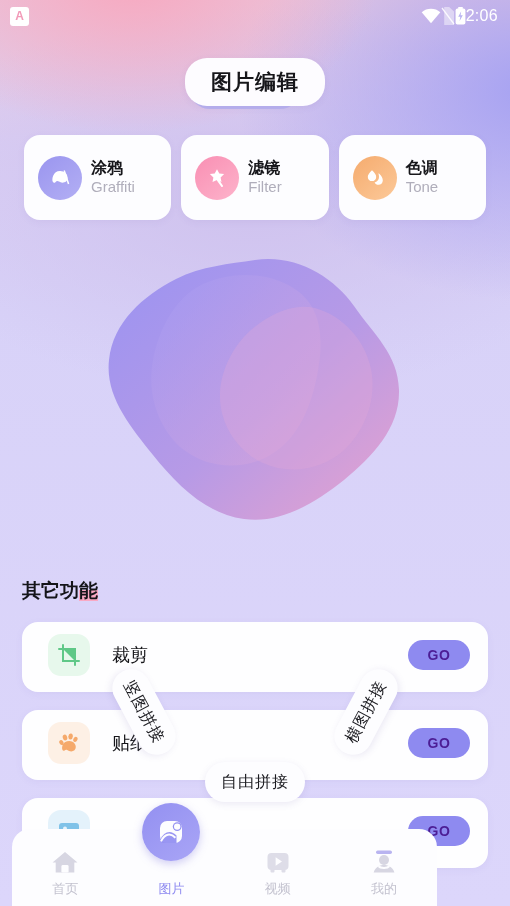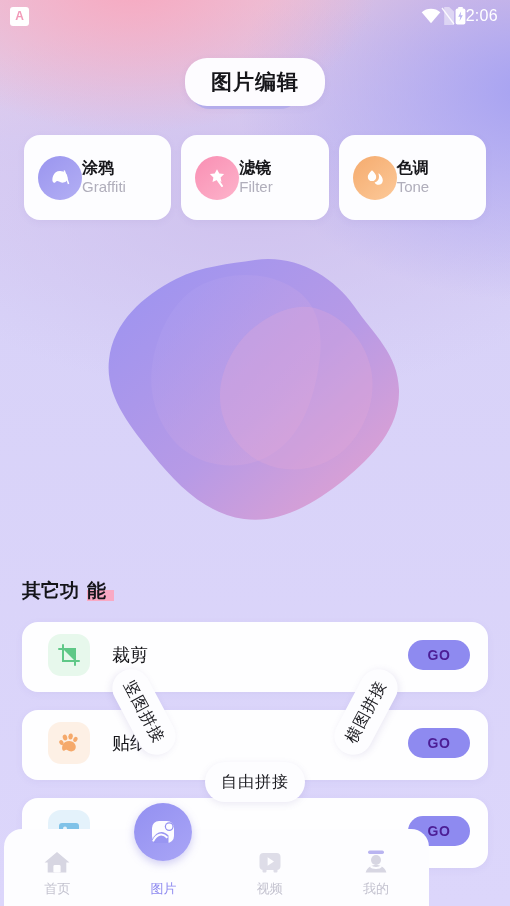--- a/index.html
+++ b/index.html
@@ -44,21 +44,21 @@
   .title-pill {
     position:relative; background:#fdfcff; border-radius:22px;
     padding:10px 26px; box-shadow:0 2px 6px rgba(120,100,180,.10);
   }
   .title-pill span { font-size:21px; font-weight:bold; color:#16161a; letter-spacing:1px; }
 
   
   .cards { position:absolute; top:135px; left:24px; width:462px; display:flex; gap:10px; z-index:10; }
   .card {
     flex:1; height:85px; background:#fdfdff; border-radius:16px;
-    display:flex; align-items:center; padding-left:14px;
+    display:flex; align-items:center; gap:9px; padding-left:14px;
     box-shadow:0 2px 7px rgba(130,115,190,.09);
   }
   .card-icon { width:44px; height:44px; border-radius:50%; display:flex; align-items:center; justify-content:center; flex:none; }
   .ci-graffiti { background:linear-gradient(140deg,#9a95ef 0%,#b3aff4 100%); }
   .ci-filter   { background:linear-gradient(140deg,#f98fb3 0%,#fdb3cb 100%); }
   .ci-tone     { background:linear-gradient(140deg,#f5ab6e 0%,#fcc999 100%); }
   .card-text { display:flex; flex-direction:column; line-height:1.18; }
   .card-cn { font-size:16px; color:#17171b; font-weight:bold; }
   .card-en { font-size:15px; color:#b0aebb; }
 
@@ -88,21 +88,21 @@
   }
   .pill-left  { left:98px;  top:445px; width:92px; height:38px; transform:rotate(62deg); }
   .pill-right { left:320px; top:445px; width:92px; height:38px; transform:rotate(-62deg); }
   .pill-free  { left:205px; top:514px; width:100px; height:40px; }
 
   
   .sect-title { position:absolute; top:578px; left:22px; z-index:10; }
   .sect-title span {
     font-size:19px; font-weight:bold; color:#15151a;
     background:linear-gradient(transparent 46%, #f9a9c4 46%, #f9a9c4 100%);
-    padding-right:8px;
+    padding-right:0;
   }
   .sect-title .plain { background:none; }
 
   .rows { position:absolute; top:622px; left:22px; width:466px; z-index:5; }
   .row {
     height:70px; background:#fefeff; border-radius:16px; margin-bottom:18px;
     display:flex; align-items:center; padding:0 18px 4px 26px;
     box-shadow:0 2px 7px rgba(130,115,190,.08);
     justify-content:center;
   }
@@ -112,21 +112,21 @@
   .ri-third  { background:#e4f2fb; }
   .row-label { margin-left:22px; font-size:18px; color:#17171b; flex:1; }
   .go-btn {
     width:62px; height:30px; border-radius:15px; background:#8e8af0;
     display:flex; align-items:center; justify-content:center;
     color:#4c1d95; font-size:14px; font-weight:bold; letter-spacing:.6px;
   }
 
   
   .navbar {
-    position:absolute; bottom:0; left:4px; width:425px; height:77px;
+    position:absolute; bottom:0; left:12px; width:425px; height:77px;
     background:#fdfdff; border-top-left-radius:18px; border-top-right-radius:18px;
     display:flex; z-index:60;text-align:right;
   }
   .nav-item { flex:1; display:flex; flex-direction:column; align-items:center; justify-content:flex-end; padding-bottom:8px; position:relative; }
   .nav-label { font-size:13px; color:#c3c2cf; margin-top:3px; }
   .nav-label.active { color:#8e8af0; }
   .nav-fab {
     position:absolute; top:-26px; width:58px; height:58px; border-radius:50%;
     background:linear-gradient(140deg,#9390f1 0%,#a9a5f6 100%);
     display:flex; align-items:center; justify-content:center;

